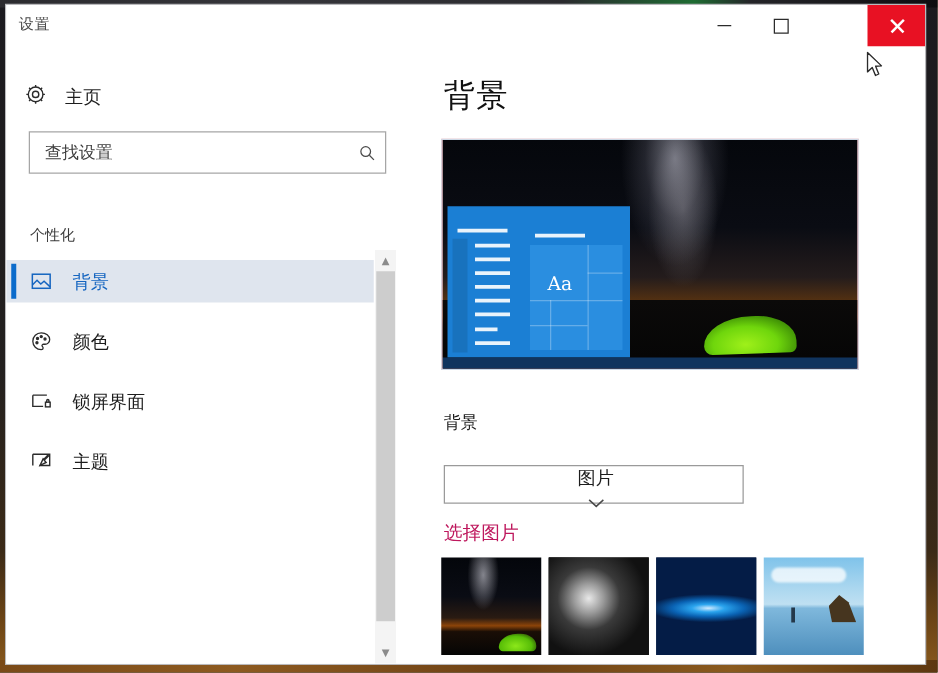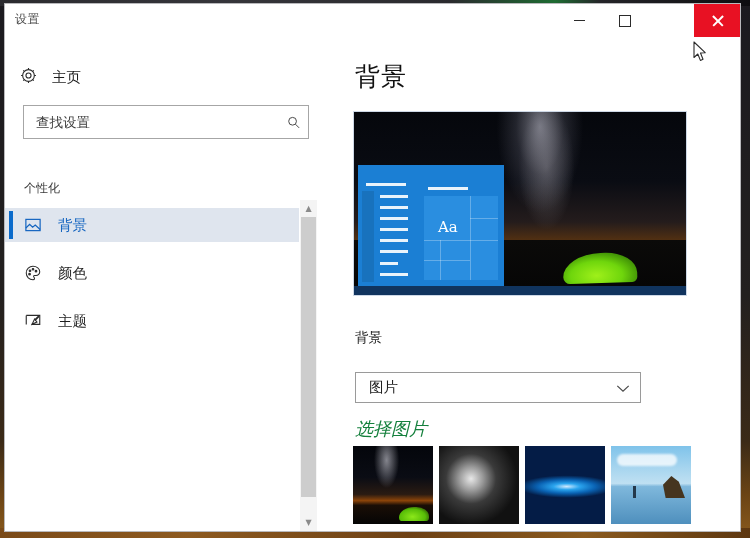--- a/index.html
+++ b/index.html
@@ -363,42 +363,42 @@
     position: absolute;
     left: 38px;
     top: 289px;
     font-size: 13.5px;
     color: #1d1d1d;
   }
   #bg-select {
     position: absolute;
     left: 38px;
     top: 332px;
-    width: 286px;
+    width: 240px;
     height: 31px;
     border: 1px solid #9a9a9a;
     background: #ffffff;
     display: flex;
     align-items: center;
     justify-content: space-between;
     padding: 0 10px 0 13px;
     box-sizing: border-box;
     cursor: default;
+    flex-direction: column;
   }
   #bg-select .sel-value {
     font-size: 14.5px;
     color: #1d1d1d;
   }
   #choose-label {
     position: absolute;
     left: 38px;
     top: 377px;
-    font-size: 18px;
-    color: #15803d;
-    font-style: italic;
+    font-size: 15px;
+    color: #be185d;
   }
   #thumbs {
     position: absolute;
     left: 36px;
     top: 406px;
     display: flex;
     gap: 6px;
   }
   .thumb {
     width: 80px;
@@ -537,20 +537,30 @@
               <path d="M12 3a9 9 0 100 18c1.3 0 2-0.9 2-1.8 0-1.3-1.2-1.6-1.2-2.6 0-0.8 0.7-1.4 1.6-1.4H16a5 5 0 005-5c0-4-4-7.2-9-7.2z"></path>
               <circle cx="8" cy="9" r="1.1" fill="#2b2b2b"></circle>
               <circle cx="12" cy="7" r="1.1" fill="#2b2b2b"></circle>
               <circle cx="16" cy="9.6" r="1.1" fill="#2b2b2b"></circle>
               <circle cx="7.4" cy="13.6" r="1.1" fill="#2b2b2b"></circle>
             </svg>
           </span>
           <span class="nav-label">颜色</span>
         </div>
 
+        <div class="nav-item">
+          <span class="nav-icon">
+            <svg width="18" height="18" viewBox="0 0 24 24" fill="none" stroke="#2b2b2b" stroke-width="1.5">
+              <path d="M3 5.5h15M3 5.5v12h11"></path>
+              <rect x="16.5" y="13" width="5" height="5"></rect>
+              <path d="M17.8 13v-1.6a1.2 1.2 0 012.4 0V13"></path>
+            </svg>
+          </span>
+          <span class="nav-label">锁屏界面</span>
+        </div>
 
         <div class="nav-item">
           <span class="nav-icon">
             <svg width="18" height="18" viewBox="0 0 24 24" fill="none" stroke="#2b2b2b" stroke-width="1.5">
               <path d="M3 4.5h18v12H10"></path>
               <path d="M3 4.5v12"></path>
               <path d="M14 9.5l5-5 1.8 1.8-5 5z" fill="#2b2b2b" stroke="none"></path>
               <path d="M14 9.5l-3.2 6.8 6.4-3z"></path>
             </svg>
           </span>

